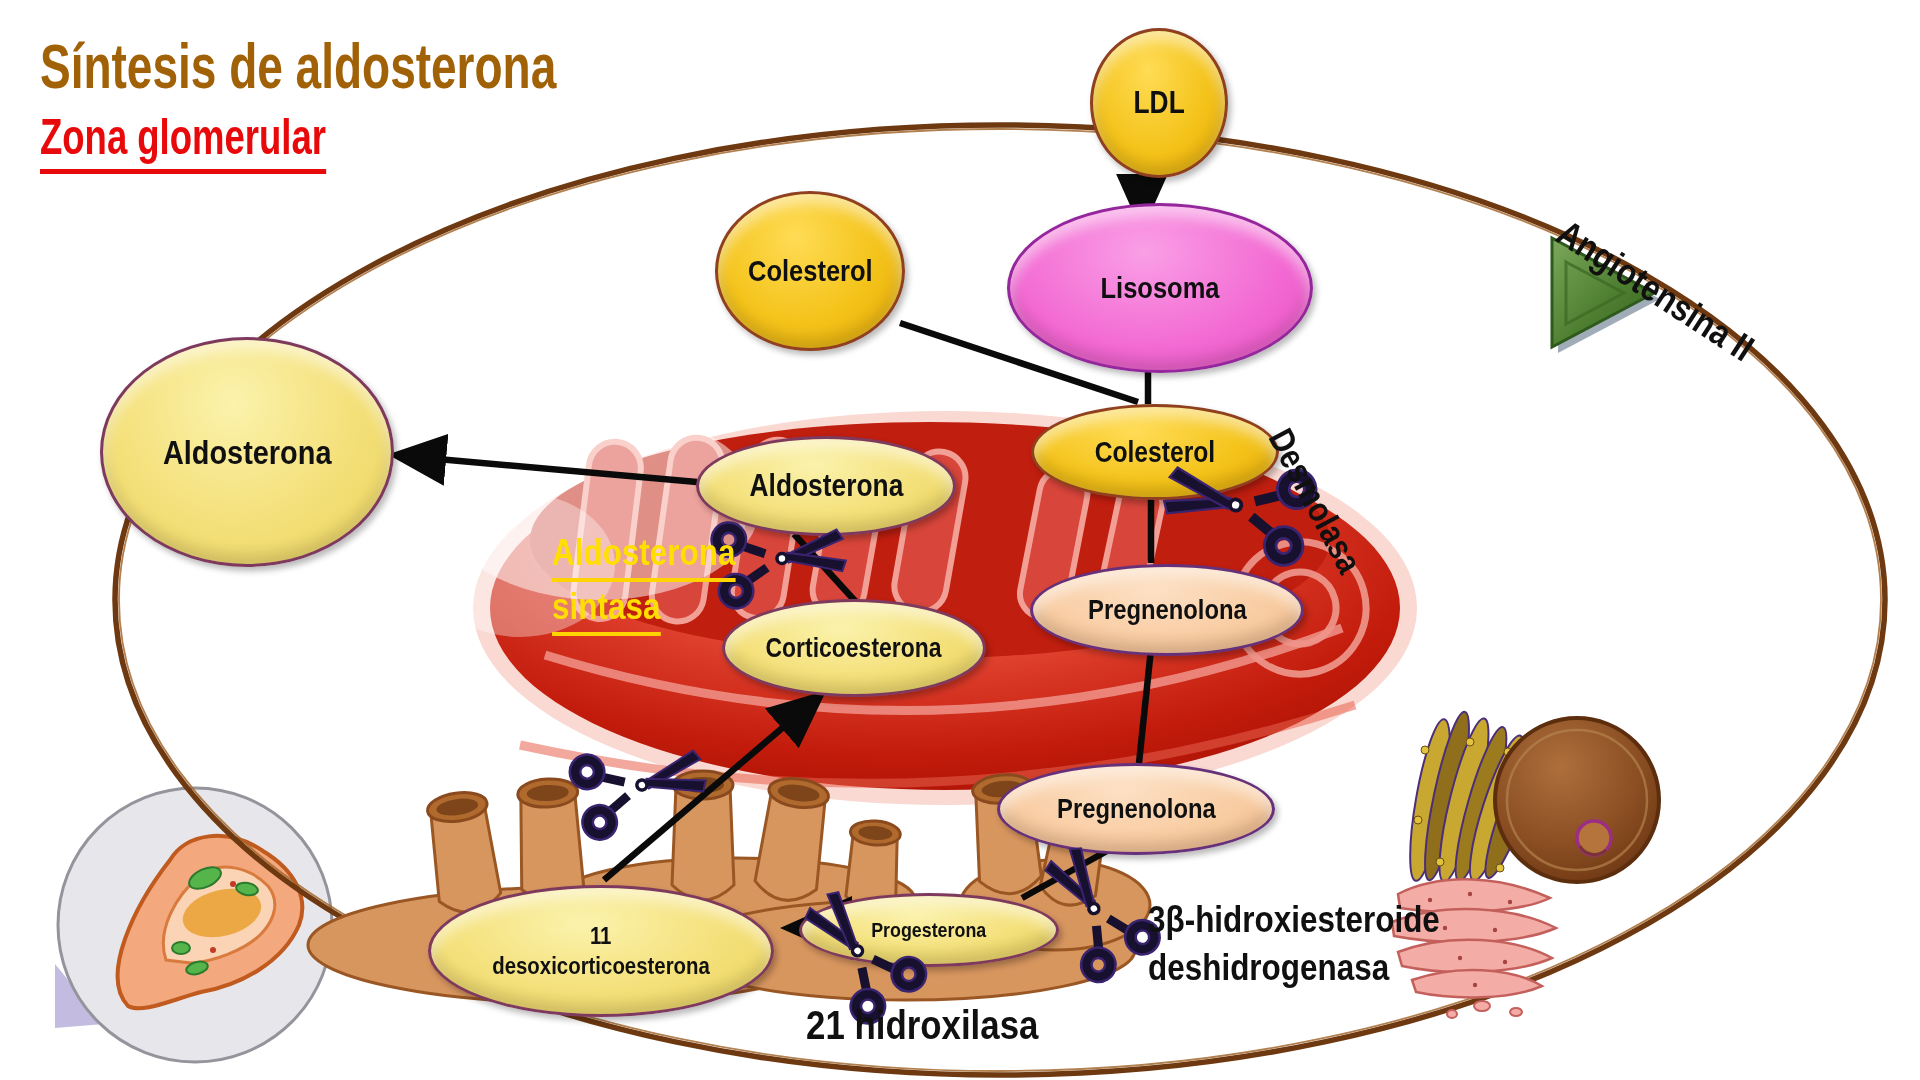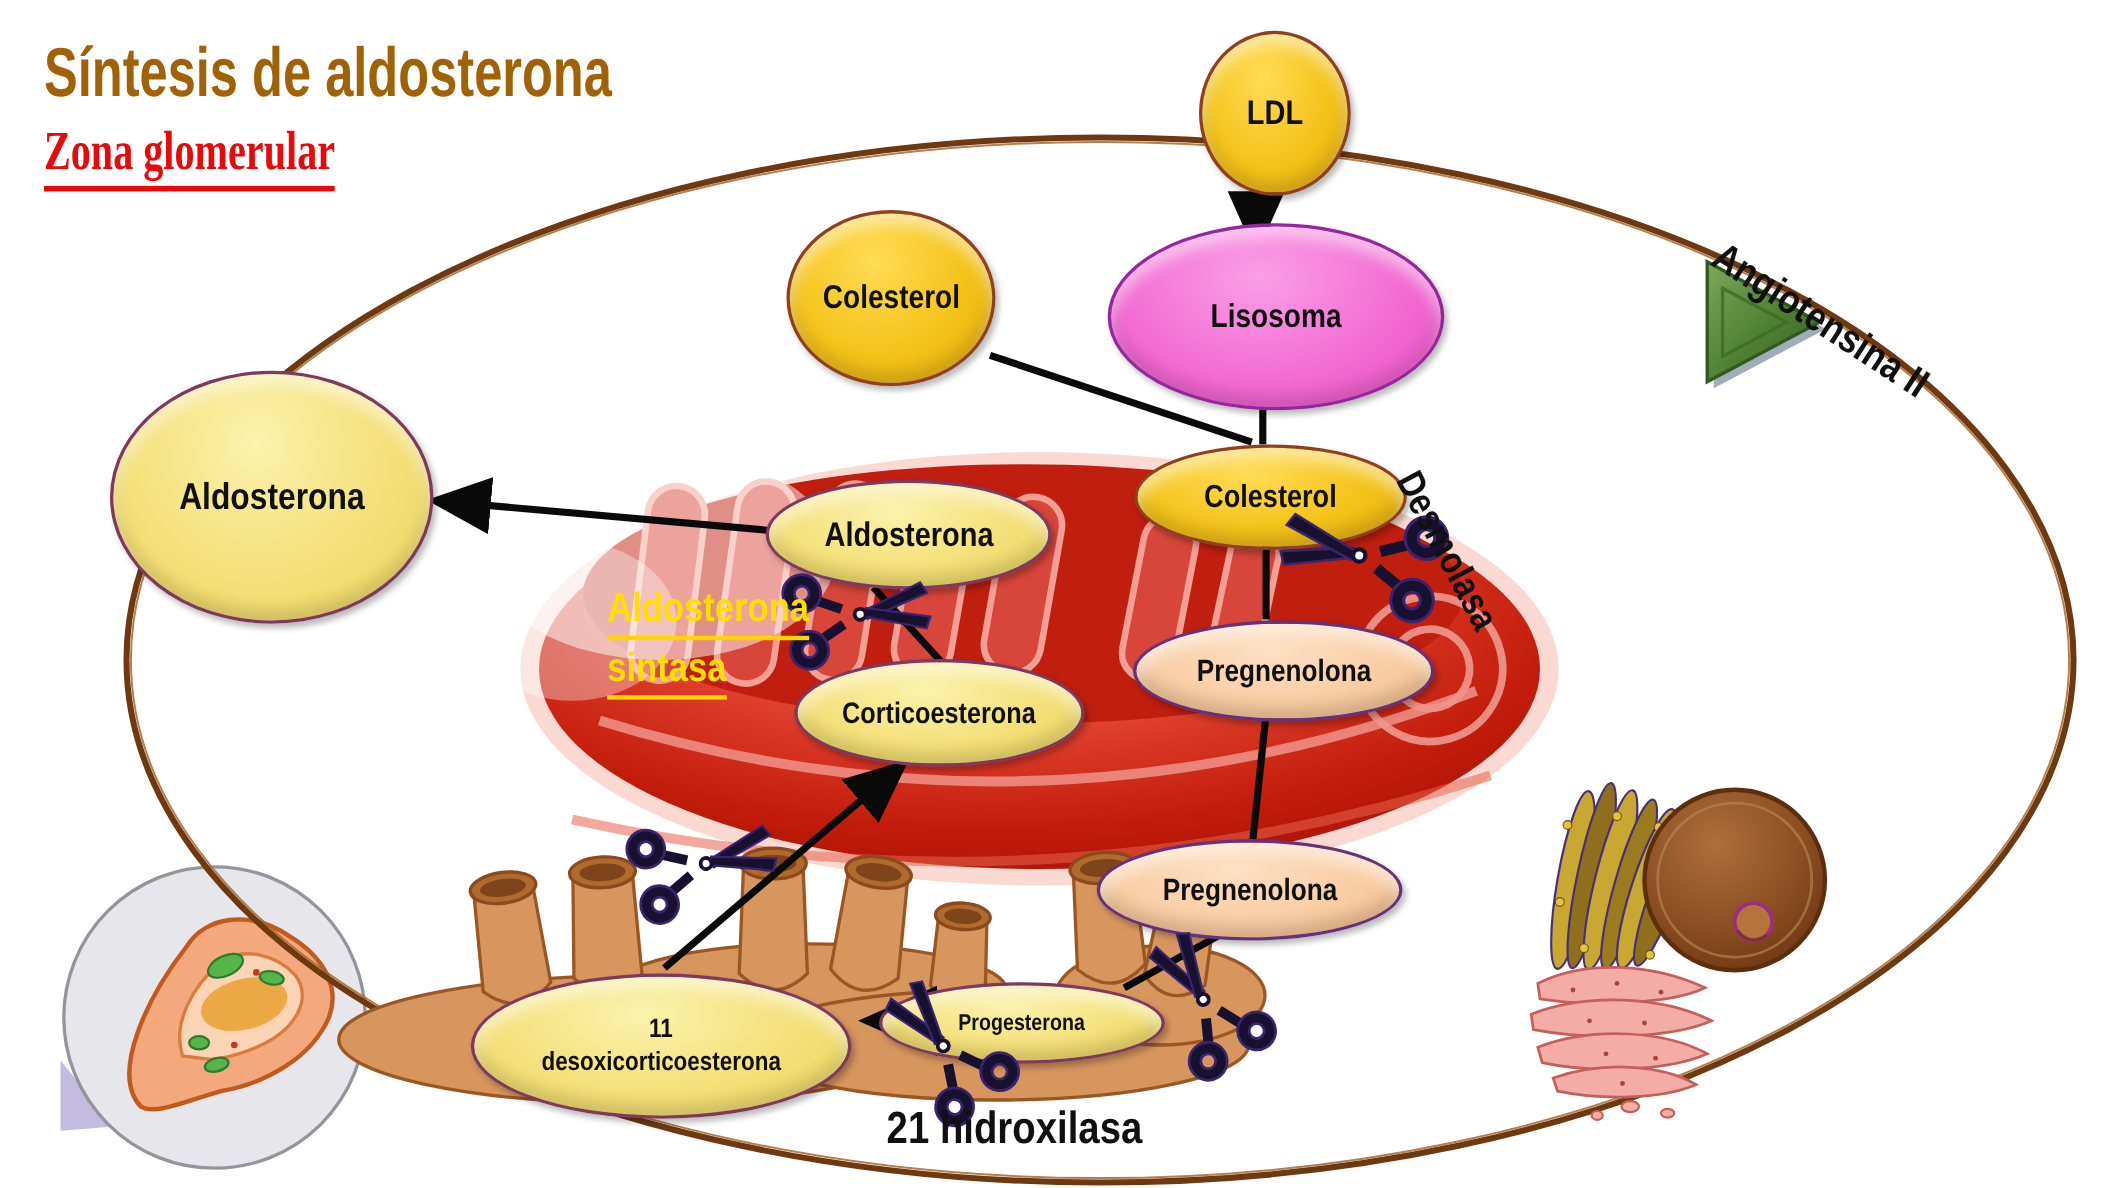--- a/index.html
+++ b/index.html
@@ -214,21 +214,21 @@
         <circle cx="-46" cy="26" r="12" fill="none" stroke="#17102E" stroke-width="8"></circle>
         <path d="M6,-2 L62,-21 L67,-11 L10,5 Z" fill="#17102E" stroke="#3A2470" stroke-width="2"></path>
         <path d="M6,2 L62,21 L67,11 L10,-5 Z" fill="#17102E" stroke="#3A2470" stroke-width="2"></path>
         <circle cx="4" cy="0" r="5" fill="#ffffff" stroke="#17102E" stroke-width="3.5"></circle>
       </g>
     </defs>
   </svg>
 
   <div class="abs hdr" style="left:40px;top:30px;z-index:40;">
     <div class="title-main"><span class="lbl cx">Síntesis de aldosterona</span></div>
-    <div class="title-zone" style="margin-top:6px;font-family:Liberation Serif, serif;"><span class="lbl cx">Zona glomerular</span></div>
+    <div class="title-zone" style="margin-top:6px;"><span class="lbl cx">Zona glomerular</span></div>
   </div>
 
   <div class="node gold" style="left:1090px;top:28px;width:132px;height:144px;font-size:31px;">
     <span class="lbl">LDL</span>
     </div>
 
   <div class="node gold" style="left:715px;top:191px;width:184px;height:154px;font-size:30px;">
     <span class="lbl">Colesterol</span>
     </div>
 
@@ -290,17 +290,21 @@
 
   <div class="abs enz sintasa" style="left:552px;top:528px;">
     <div><span class="lbl cx">Aldosterona</span></div>
     <div><span class="lbl cx">sintasa</span></div>
   </div>
 
 
   <div class="abs enz" style="left:806px;top:1002px;font-size:41px;">
     <span class="lbl cx">21 hidroxilasa</span></div>
 
+  <div class="abs enz" style="left:1148px;top:896px;font-size:37px;line-height:48px;">
+    <div><span class="lbl cx">3β-hidroxiesteroide</span></div>
+    <div><span class="lbl cx">deshidrogenasa</span></div>
+  </div>
 
   <div class="abs enz" style="left:1572px;top:212px;transform:rotate(33deg);transform-origin:0 0;font-size:37px;">
     <span class="lbl cx">Angiotensina II</span></div>
 
 </div>
 
 </body></html>

